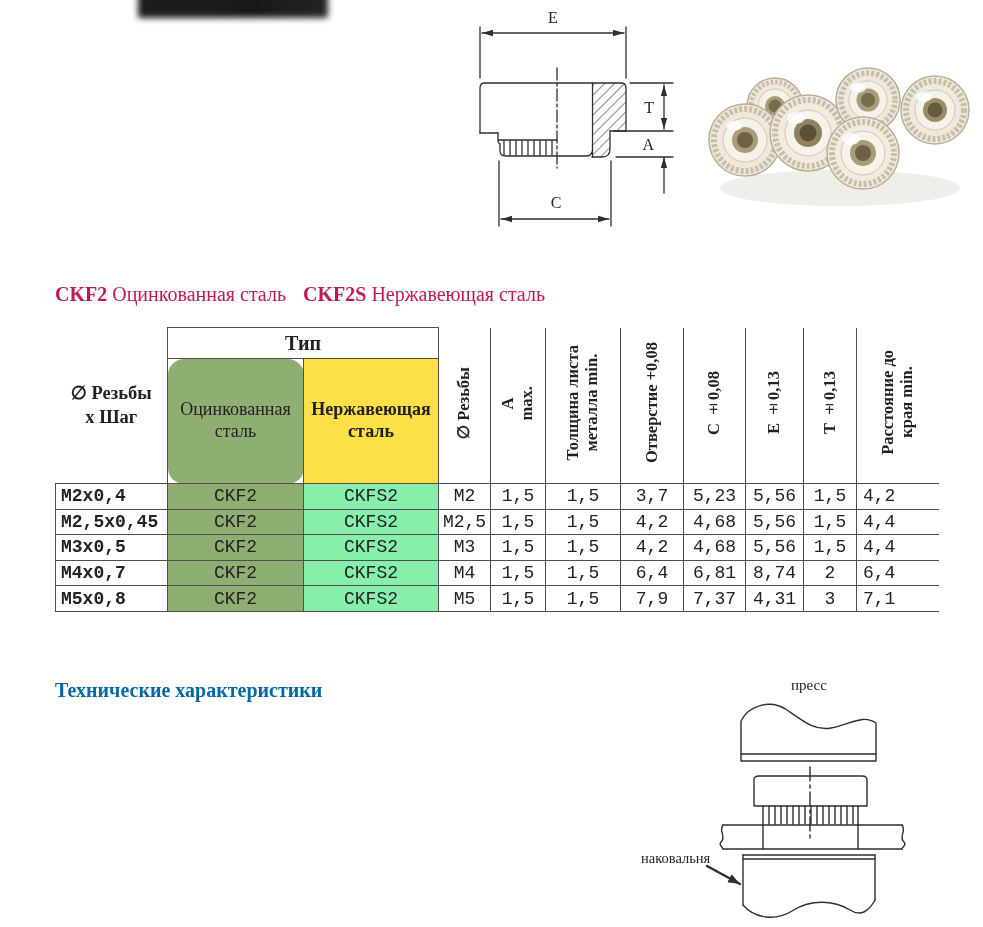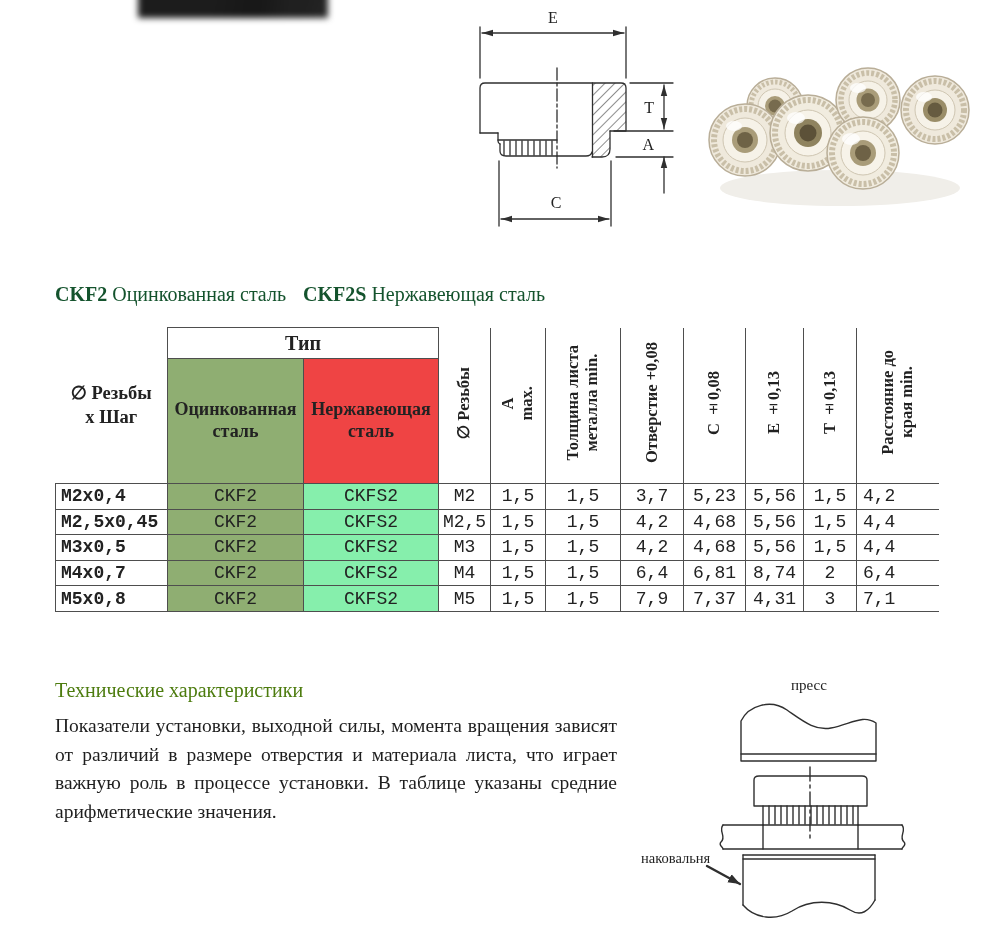--- a/index.html
+++ b/index.html
@@ -11,46 +11,46 @@
     background:
       radial-gradient(circle at 18% 20%, #1c1c1c 26%, rgba(28,28,28,0) 60%),
       radial-gradient(circle at 45% 35%, #161616 30%, rgba(22,22,22,0) 62%),
       radial-gradient(circle at 72% 15%, #202020 24%, rgba(32,32,32,0) 58%),
       radial-gradient(circle at 92% 10%, #2a2a2a 14%, rgba(42,42,42,0) 45%);
     filter:blur(3px);}
 
   .title{position:absolute;left:55px;top:38px;font-size:27px;font-weight:bold;
     color:#2b191d;line-height:1.33;letter-spacing:.3px;}
 
-  .legend{position:absolute;left:55px;top:283px;font-size:20px;color:#14532d;}
+  .legend{position:absolute;left:55px;top:283px;font-size:20px;color:#be185d;}
   .legend .code{font-weight:bold;}
   .legend .gap{margin-left:12px;}
 
   table.dims{position:absolute;left:55px;top:327px;width:883px;border-collapse:collapse;
     table-layout:fixed;font-size:18px;color:#222;}
   table.dims td{border:1px solid #4e4e4e;padding:0;text-align:center;vertical-align:middle;
     overflow:hidden;}
   tr.r-type td{height:30px;}
   tr.r-mat td{height:124px;}
   .h-col1{border-top:none !important;border-left:none !important;font-weight:bold;
     white-space:pre-line;font-size:18.5px;line-height:1.3;}
   .h-type{font-weight:bold;font-size:20px;}
-  .h-green{background:#8fae72;font-weight:bold;font-size:18px;line-height:1.2;white-space:pre-line;}
-  .h-blue{background:#ef4444;font-weight:bold;font-size:18px;line-height:1.2;white-space:pre-line;}
+  .h-green{background:#8fae72;font-weight:normal;font-size:18px;line-height:1.2;white-space:pre-line;border-radius:16px;}
+  .h-blue{background:#fde047;font-weight:bold;font-size:18px;line-height:1.2;white-space:pre-line;}
   .h-rot{border-top:none !important;}
   .h-rot.last{border-right:none !important;}
   .rot{display:inline-block;writing-mode:vertical-rl;transform:rotate(180deg);
     white-space:pre-line;font-weight:bold;font-size:16.5px;line-height:1.15;text-align:center;}
   tbody.body-rows td{height:24.6px;font-size:18px;font-family:Liberation Mono, monospace;}
   tbody.body-rows td.c0{text-align:left;padding-left:5px;font-weight:bold;}
   tbody.body-rows td.c1{background:#8fae72;}
   tbody.body-rows td.c2{background:#86efac;}
   tbody.body-rows td.c10{border-right:none;text-align:left;padding-left:6px;}
 
-  .tech-heading{position:absolute;left:55px;top:679px;font-size:20px;font-weight:normal;color:#4d7c0f;}
+  .tech-heading{position:absolute;left:55px;top:679px;font-size:20px;font-weight:bold;color:#0369a1;}
   .tech-par{position:absolute;left:55px;top:712px;width:562px;font-size:19.5px;
     text-align:justify;line-height:1.47;color:#1e1e1e;}
 
   .svg-abs{position:absolute;}
   svg text{font-family:"Liberation Serif",serif;fill:#222;}
 </style>
 </head>
 <body>
 
 <div class="page">
@@ -275,21 +275,20 @@
           <td class="c6">7,9</td>
           <td class="c7">7,37</td>
           <td class="c8">4,31</td>
           <td class="c9">3</td>
           <td class="c10">7,1</td>
         </tr>
       </tbody>
   </table>
 
   <div class="tech-heading">Технические характеристики</div>
-  <div class="tech-par">Показатели установки, выходной силы, момента вращения зависят от различий в размере отверстия и материала листа, что играет важную роль в процессе установки. В таблице указаны средние арифметические значения.</div>
 
   <svg class="svg-abs" style="left:613px;top:653px;" width="370 " height="274" viewBox="0 0 370 274">
     <defs>
       <marker id="ar2" markerWidth="14" markerHeight="11" refX="12" refY="5" orient="auto" markerUnits="userSpaceOnUse">
         <path d="M0,0.5 L12,5 L0,9.5 Z" fill="#2f2f2f"></path>
       </marker>
     </defs>
     <g stroke="#2f2f2f" stroke-width="1.4" fill="none" stroke-linejoin="round" stroke-linecap="round">
 
       <path d="M128,108 L128,68 C136,52 158,46 174,57 C190,68 202,78 218,75 C238,71 250,61 263,70 L263,108 Z"></path>

